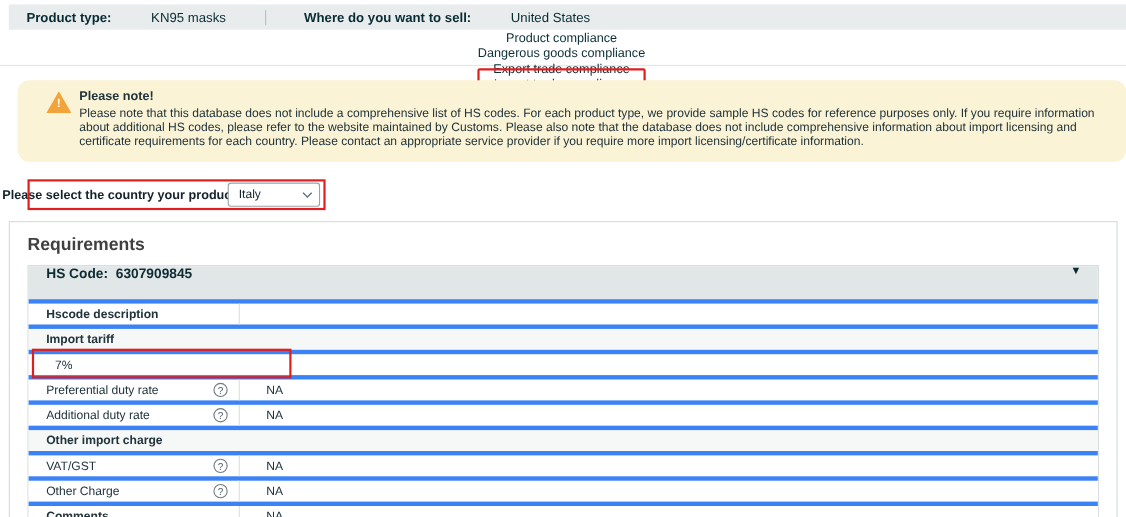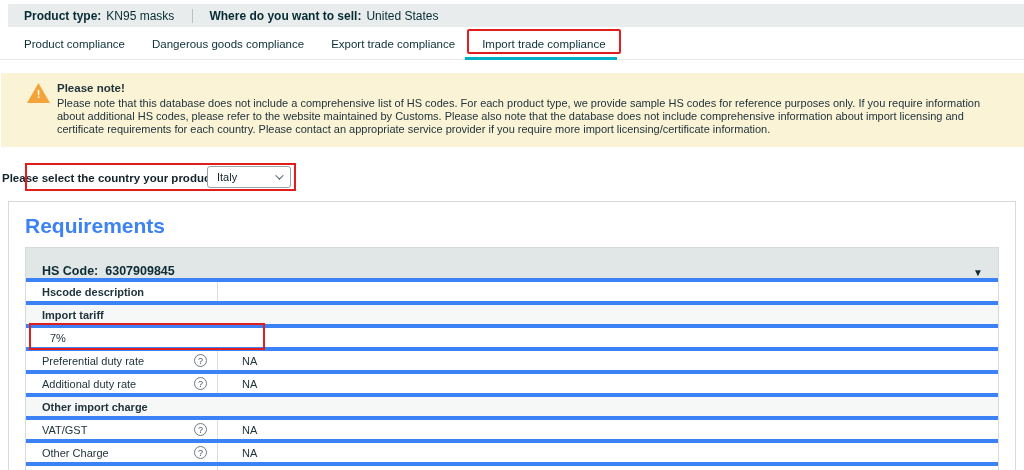--- a/index.html
+++ b/index.html
@@ -14,37 +14,39 @@
   
   .topbar {
     margin: 4px 0 0 8px;
     height: 23px;
     background: #e8eced;
     display: flex;
     align-items: center;
     padding-left: 16px;
     font-size: 12px;
     color: #072b33;
+    gap: 18px;
   }
   .topbar .lbl { font-weight: bold; }
-  .topbar .val { margin-left: 5px; }
+  .topbar .val { margin-left: 18px; }
   .topbar .divider {
     width: 1px; height: 14px;
     background: #b7c0c3;
     margin: 0 16px 0 18px;
   }
 
   
   .tabs {
     height: 33px;
     border-bottom: 1px solid #e4e7e7;
     display: flex;
     align-items: center;
     padding-left: 24px;
     position: relative;
+    flex-direction: column;
   }
   .tab {
     font-size: 11.5px;
     color: #0c2f38;
     margin-right: 27px;
     padding-top: 2px;
     cursor: pointer;
     white-space: nowrap;
   }
   .tab.active { position: relative; padding: 2px 0 0 0; }
@@ -58,27 +60,28 @@
   .tab-underline {
     position: absolute;
     left: -17px; right: -11px; bottom: -10px;
     height: 3px;
     background: #00b0c7;
     pointer-events: none;
   }
 
   
   .notice {
-    margin: 13px 0 0 1px;
+    margin: 13px 0 0 16px;
     background: #fbf3d5;
     position: relative;
     padding: 9px 20px 11px 56px;
     font-size: 11px;
     line-height: 13px;
     color: #20343c;
+    border-radius: 11px;
   }
   .notice-title { font-weight: bold; font-size: 11.5px; margin-bottom: 2px; }
   .warning-icon {
     position: absolute;
     left: 26px; top: 10px;
     width: 23px; height: 20px;
     clip-path: polygon(50% 0, 100% 100%, 0 100%);
     background: #f2a43b;
   }
   .warning-icon::after {
@@ -124,32 +127,32 @@
 
   
   .panel {
     margin: 8px 8px 0 8px;
     border: 1px solid #d5dbdb;
     background: #ffffff;
     padding: 7px 16px 0 16px;
     height: 400px;
   }
   .req-heading {
-    font-size: 21px;
+    font-size: 16px;
     font-weight: bold;
-    color: #3b82f6;
+    color: #404040;
     margin: 5px 0 9px 0;
   }
 
   .table-wrap { position: relative; border: 1px solid #d5dbdb; }
   .thead {
     height: 30px;
     background: #e1e6e6;
     display: flex;
-    align-items: flex-end;
+    align-items: flex-start;
     justify-content: space-between;
     padding: 0 15px 0 16px;
     cursor: pointer;
   }
   .thead .hs {
     font-size: 12.5px; font-weight: bold; color: #0c2b33;
     display: flex; gap: 7px;
   }
   .caret-down-icon { font-size: 10px; color: #0c2b33; line-height: 1; }
 

